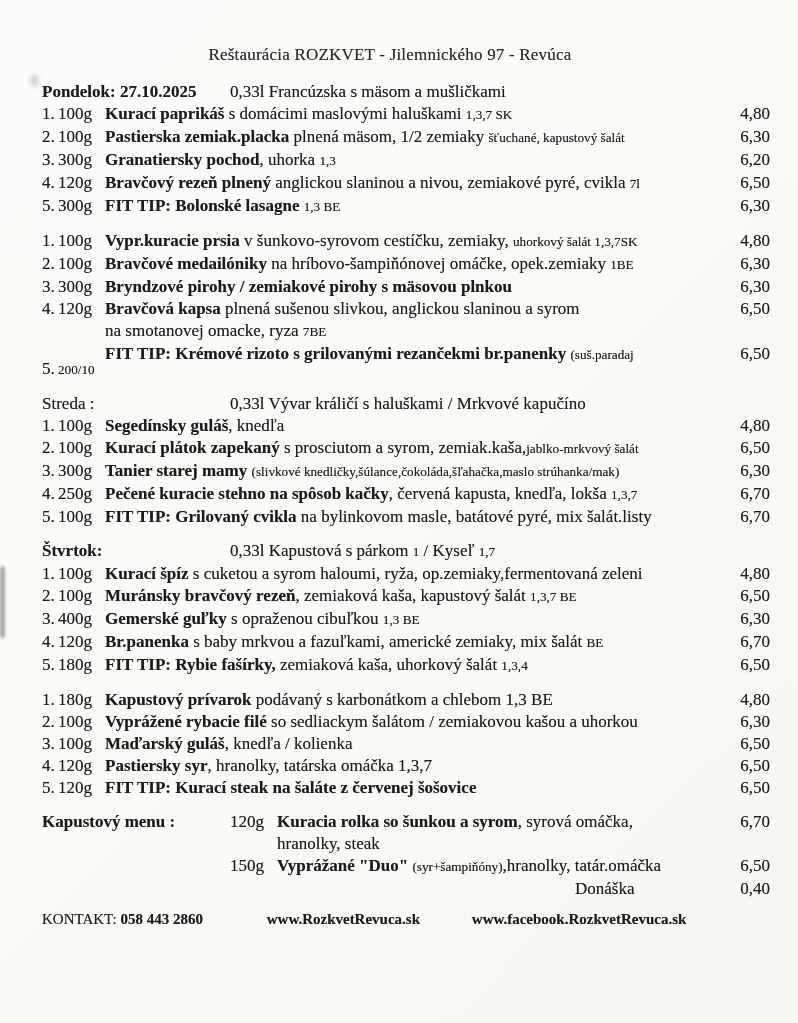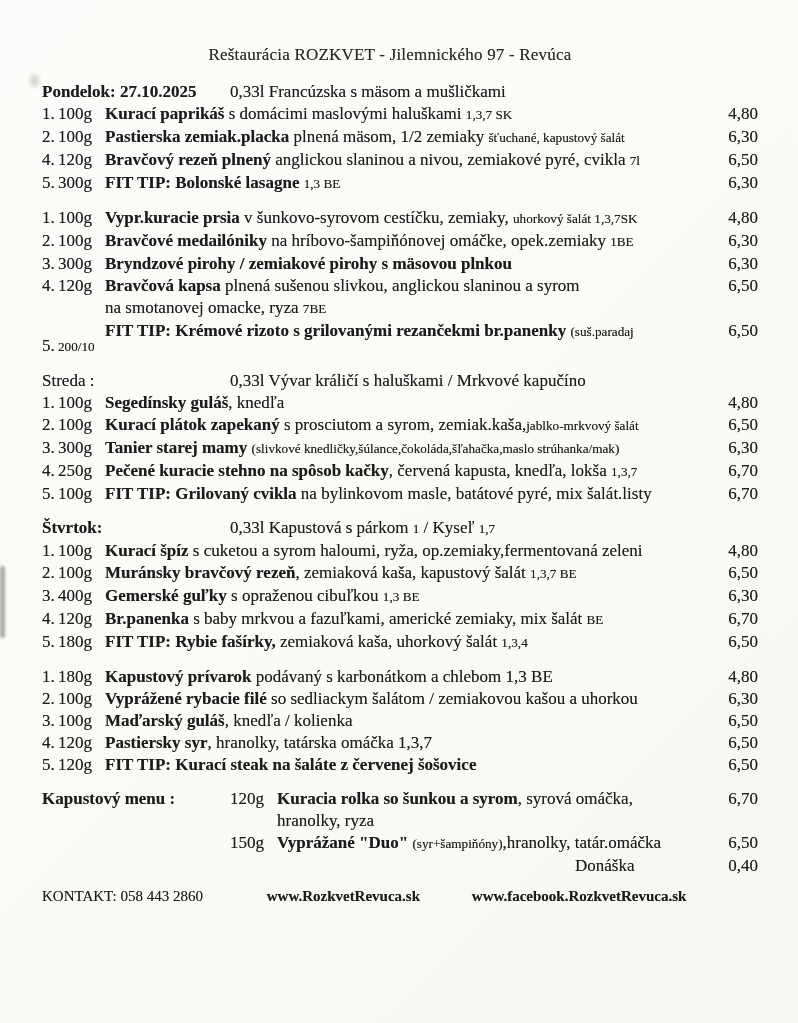--- a/index.html
+++ b/index.html
@@ -17,29 +17,29 @@
   #days{margin-top:15px;}
   .day-section{margin-top:12px;}
   .day-header,.item-row,.weekly-row,.delivery-row{
     position:relative;white-space:nowrap;line-height:22px;font-size:17px;
   }
   .day-label{display:inline-block;min-width:188px;}
   .num{display:inline-block;width:16px;}
   .weight{display:inline-block;min-width:47px;}
   .item-text{display:inline-block;vertical-align:top;}
   .cont-line{line-height:22px;}
-  .price{position:absolute;right:40px;top:0;font-size:17px;}
+  .price{position:absolute;right:28px;top:0;font-size:17px;}
   .s-b{font-weight:bold;}
   .s-sm{font-size:13.2px;margin-top:16px;}
   .s-u{text-underline-offset:3px;text-decoration-thickness:1.5px;}
   .weekly{margin-top:12px;}
   .weekly-label{display:inline-block;min-width:188px;font-weight:bold;}
   .delivery-row{padding-left:533px;}
   .footer{margin-top:8px;font-size:15px;line-height:22px;white-space:nowrap;}
-  .footer .bold{font-weight:normal;}
+  .footer .bold{font-weight:bold;}
   .footer .web1{margin-left:60px;font-weight:bold;}
   .footer .web2{margin-left:48px;font-weight:bold;}
   .smudge{position:absolute;left:30px;top:74px;width:9px;height:13px;background:#b5b5b1;
     border-radius:50%;filter:blur(2px);opacity:.55;}
   .edge-mark{position:absolute;left:0;top:566px;width:5px;height:72px;background:#42423e;
     filter:blur(1.6px);opacity:.45;border-radius:3px;}
 </style>
 </head>
 <body>
 
@@ -50,20 +50,21 @@
 
     <div class="doc-header">
       <div class="restaurant">Reštaurácia ROZKVET - Jilemnického 97 - Revúca</div>
     </div>
 
     <div id="days">
         <div class="day-section">
           <div class="day-header"><span class="day-label s-b">Pondelok: 27.10.2025</span><span class="day-soup"><span class="s-n">0,33l  Francúzska s mäsom a mušličkami</span></span></div>
           <div class="item-row"><span class="num">1.</span><span class="weight">100g</span><span class="item-text"><span class="s-b">Kurací paprikáš</span><span class="s-n"> s domácimi maslovými haluškami </span><span class="s-sm">1,3,7 SK</span></span><span class="price">4,80</span></div>
           <div class="item-row"><span class="num">2.</span><span class="weight">100g</span><span class="item-text"><span class="s-b">Pastierska zemiak.placka</span><span class="s-n"> plnená mäsom, 1/2 zemiaky </span><span class="s-sm">šťuchané, kapustový šalát</span></span><span class="price">6,30</span></div>
+          <div class="item-row"><span class="num">3.</span><span class="weight">300g</span><span class="item-text"><span class="s-b">Granatiersky pochod</span><span class="s-n">, uhorka </span><span class="s-sm">1,3</span></span><span class="price">6,20</span></div>
           <div class="item-row"><span class="num">4.</span><span class="weight">120g</span><span class="item-text"><span class="s-b">Bravčový rezeň plnený</span><span class="s-n"> anglickou slaninou a nivou, zemiakové pyré, cvikla </span><span class="s-sm">7l</span></span><span class="price">6,50</span></div>
           <div class="item-row"><span class="num">5.</span><span class="weight">300g</span><span class="item-text"><span class="s-b s-u">FIT TIP: Bolonské lasagne</span><span class="s-n"> </span><span class="s-sm s-u">1,3 BE</span></span><span class="price">6,30</span></div>
         </div>
         <div class="day-section">
           <div class="item-row"><span class="num">1.</span><span class="weight">100g</span><span class="item-text"><span class="s-b">Vypr.kuracie prsia</span><span class="s-n"> v šunkovo-syrovom cestíčku, zemiaky, </span><span class="s-sm">uhorkový šalát 1,3,7SK</span></span><span class="price">4,80</span></div>
           <div class="item-row"><span class="num">2.</span><span class="weight">100g</span><span class="item-text"><span class="s-b">Bravčové medailóniky</span><span class="s-n"> na hríbovo-šampiňónovej omáčke, opek.zemiaky </span><span class="s-sm">1BE</span></span><span class="price">6,30</span></div>
           <div class="item-row"><span class="num">3.</span><span class="weight">300g</span><span class="item-text"><span class="s-b">Bryndzové pirohy / zemiakové pirohy s mäsovou plnkou</span></span><span class="price">6,30</span></div>
           <div class="item-row"><span class="num">4.</span><span class="weight">120g</span><span class="item-text"><span class="s-b">Bravčová kapsa</span><span class="s-n"> plnená sušenou slivkou, anglickou slaninou a syrom</span><div class="cont-line"><span class="s-n">na smotanovej omacke, ryza </span><span class="s-sm">7BE</span></div></span><span class="price">6,50</span></div>
           <div class="item-row"><span class="num">5.</span><span class="weight s-sm">200/10</span><span class="item-text"><span class="s-b s-u">FIT TIP: Krémové rizoto s grilovanými rezančekmi br.panenky</span><span class="s-n"> </span><span class="s-sm">(suš.paradaj</span></span><span class="price">6,50</span></div>
         </div>
@@ -86,21 +87,21 @@
         <div class="day-section">
           <div class="item-row"><span class="num">1.</span><span class="weight">180g</span><span class="item-text"><span class="s-b">Kapustový prívarok</span><span class="s-n"> podávaný s karbonátkom a chlebom 1,3 BE</span></span><span class="price">4,80</span></div>
           <div class="item-row"><span class="num">2.</span><span class="weight">100g</span><span class="item-text"><span class="s-b">Vyprážené rybacie filé</span><span class="s-n"> so sedliackym šalátom / zemiakovou kašou a uhorkou</span></span><span class="price">6,30</span></div>
           <div class="item-row"><span class="num">3.</span><span class="weight">100g</span><span class="item-text"><span class="s-b">Maďarský guláš</span><span class="s-n">, knedľa / kolienka</span></span><span class="price">6,50</span></div>
           <div class="item-row"><span class="num">4.</span><span class="weight">120g</span><span class="item-text"><span class="s-b">Pastiersky syr</span><span class="s-n">, hranolky, tatárska omáčka 1,3,7</span></span><span class="price">6,50</span></div>
           <div class="item-row"><span class="num">5.</span><span class="weight">120g</span><span class="item-text"><span class="s-b s-u">FIT TIP: Kurací steak na šaláte z červenej šošovice </span></span><span class="price">6,50</span></div>
         </div>
       </div>
 
     <div class="weekly" id="weekly">
-        <div class="weekly-row"><span class="weekly-label">Kapustový menu :</span><span class="weight">120g </span><span class="item-text"><span class="s-b">Kuracia rolka so šunkou a syrom</span><span class="s-n">, syrová omáčka,</span><div class="cont-line"><span class="s-n">hranolky, ryza</span></div></span><span class="price">6,70</span></div>
+        <div class="weekly-row"><span class="weekly-label">Kapustový menu :</span><span class="weight">120g </span><span class="item-text"><span class="s-b">Kuracia rolka so šunkou a syrom</span><span class="s-n">, syrová omáčka,</span><div class="cont-line"><span class="s-n">hranolky, steak</span></div></span><span class="price">6,70</span></div>
         <div class="weekly-row"><span class="weekly-label"></span><span class="weight">150g </span><span class="item-text"><span class="s-b">Vyprážané "Duo"</span><span class="s-n"> </span><span class="s-sm">(syr+šampiňóny)</span><span class="s-n">,hranolky, tatár.omáčka</span></span><span class="price">6,50</span></div>
       </div>
 
     <div class="delivery-row">
       <span>Donáška</span>
       <span class="price">0,40</span>
     </div>
 
     <div class="footer">
       <span>KONTAKT:</span>

